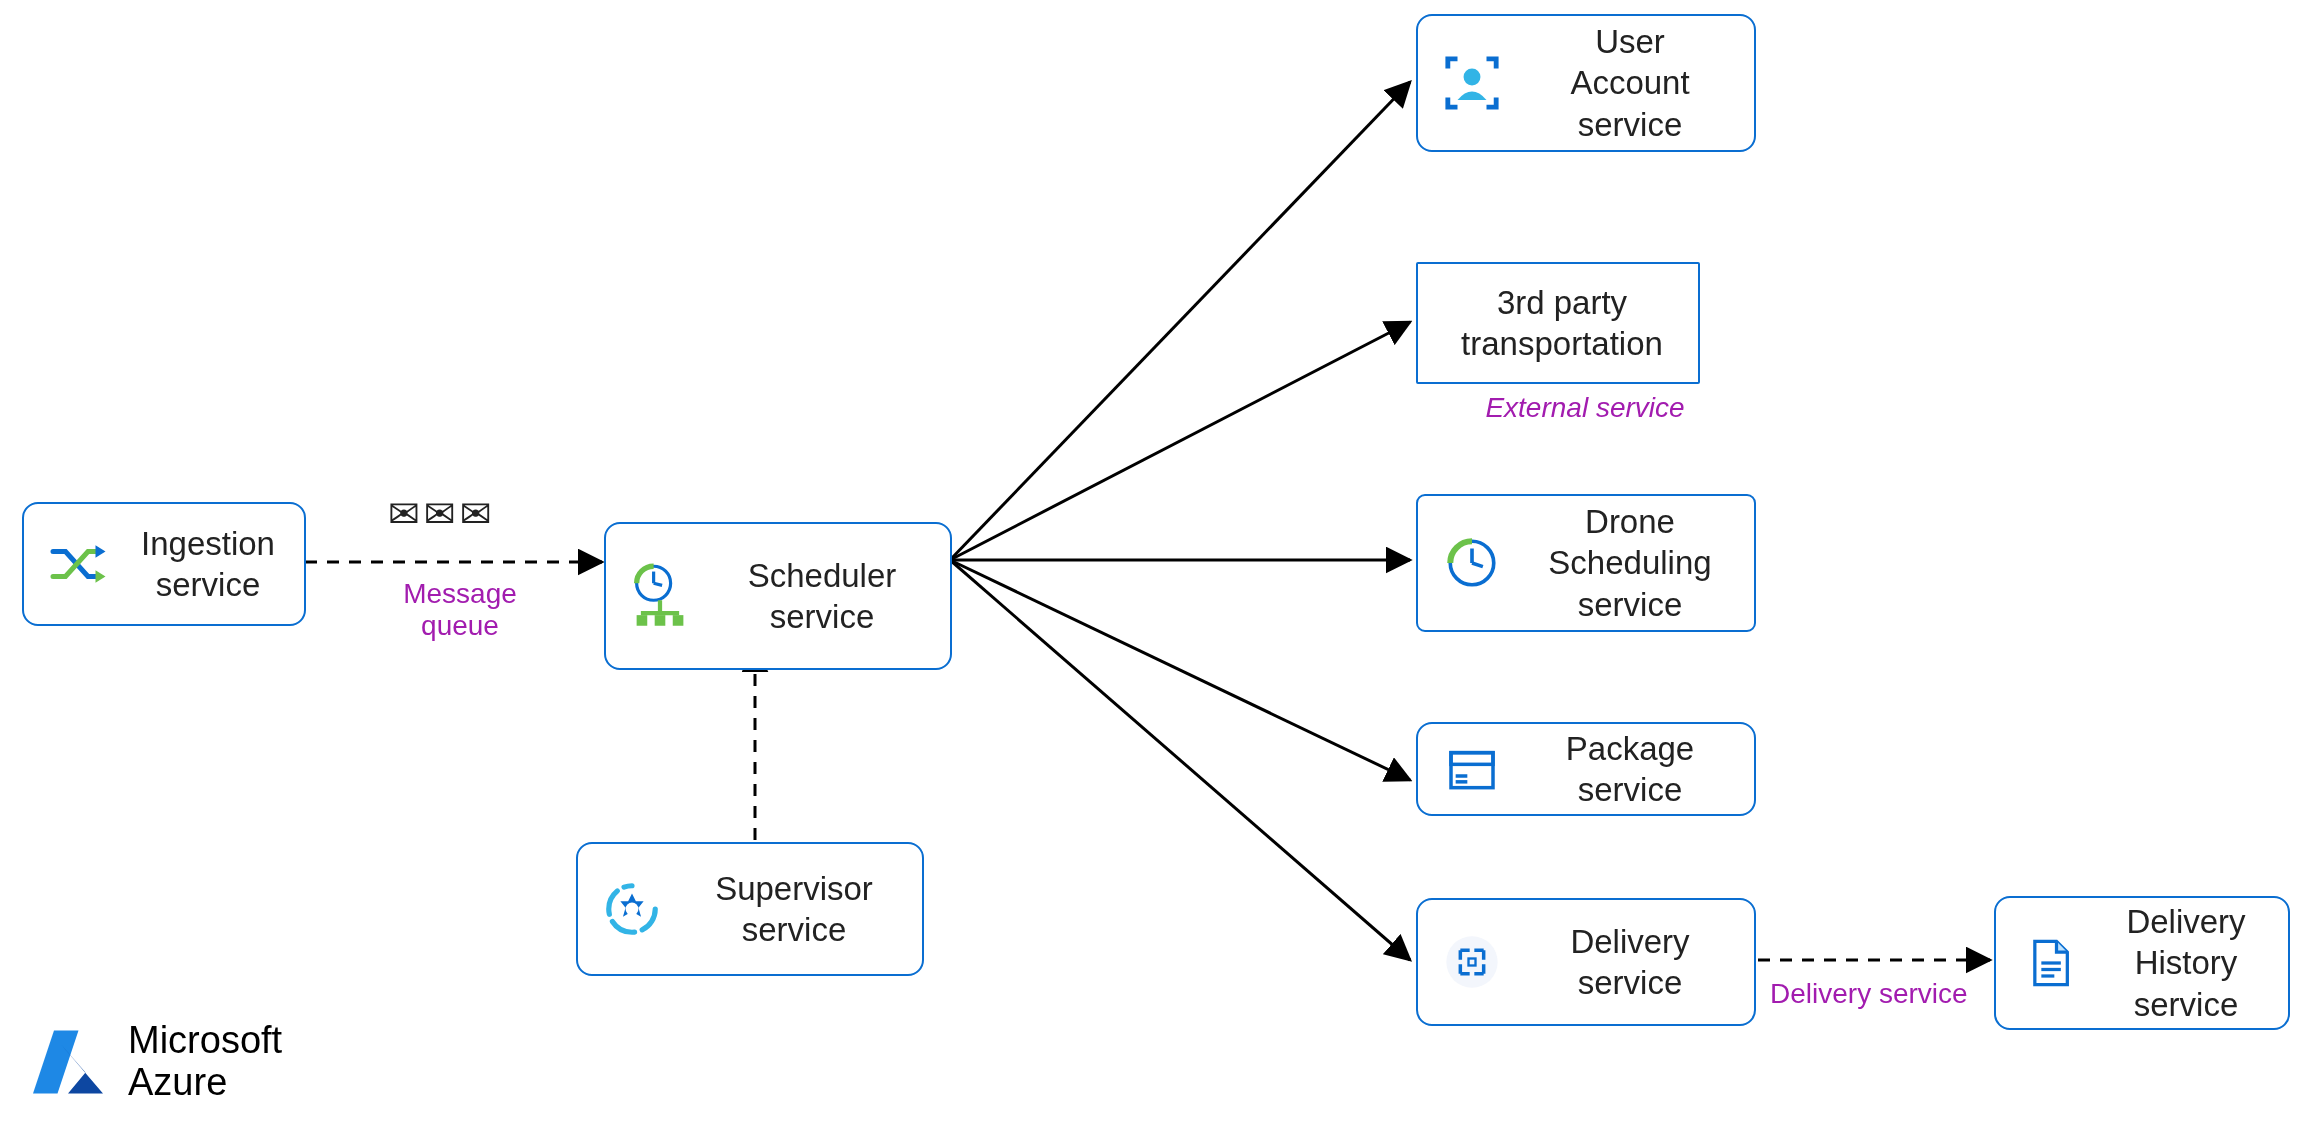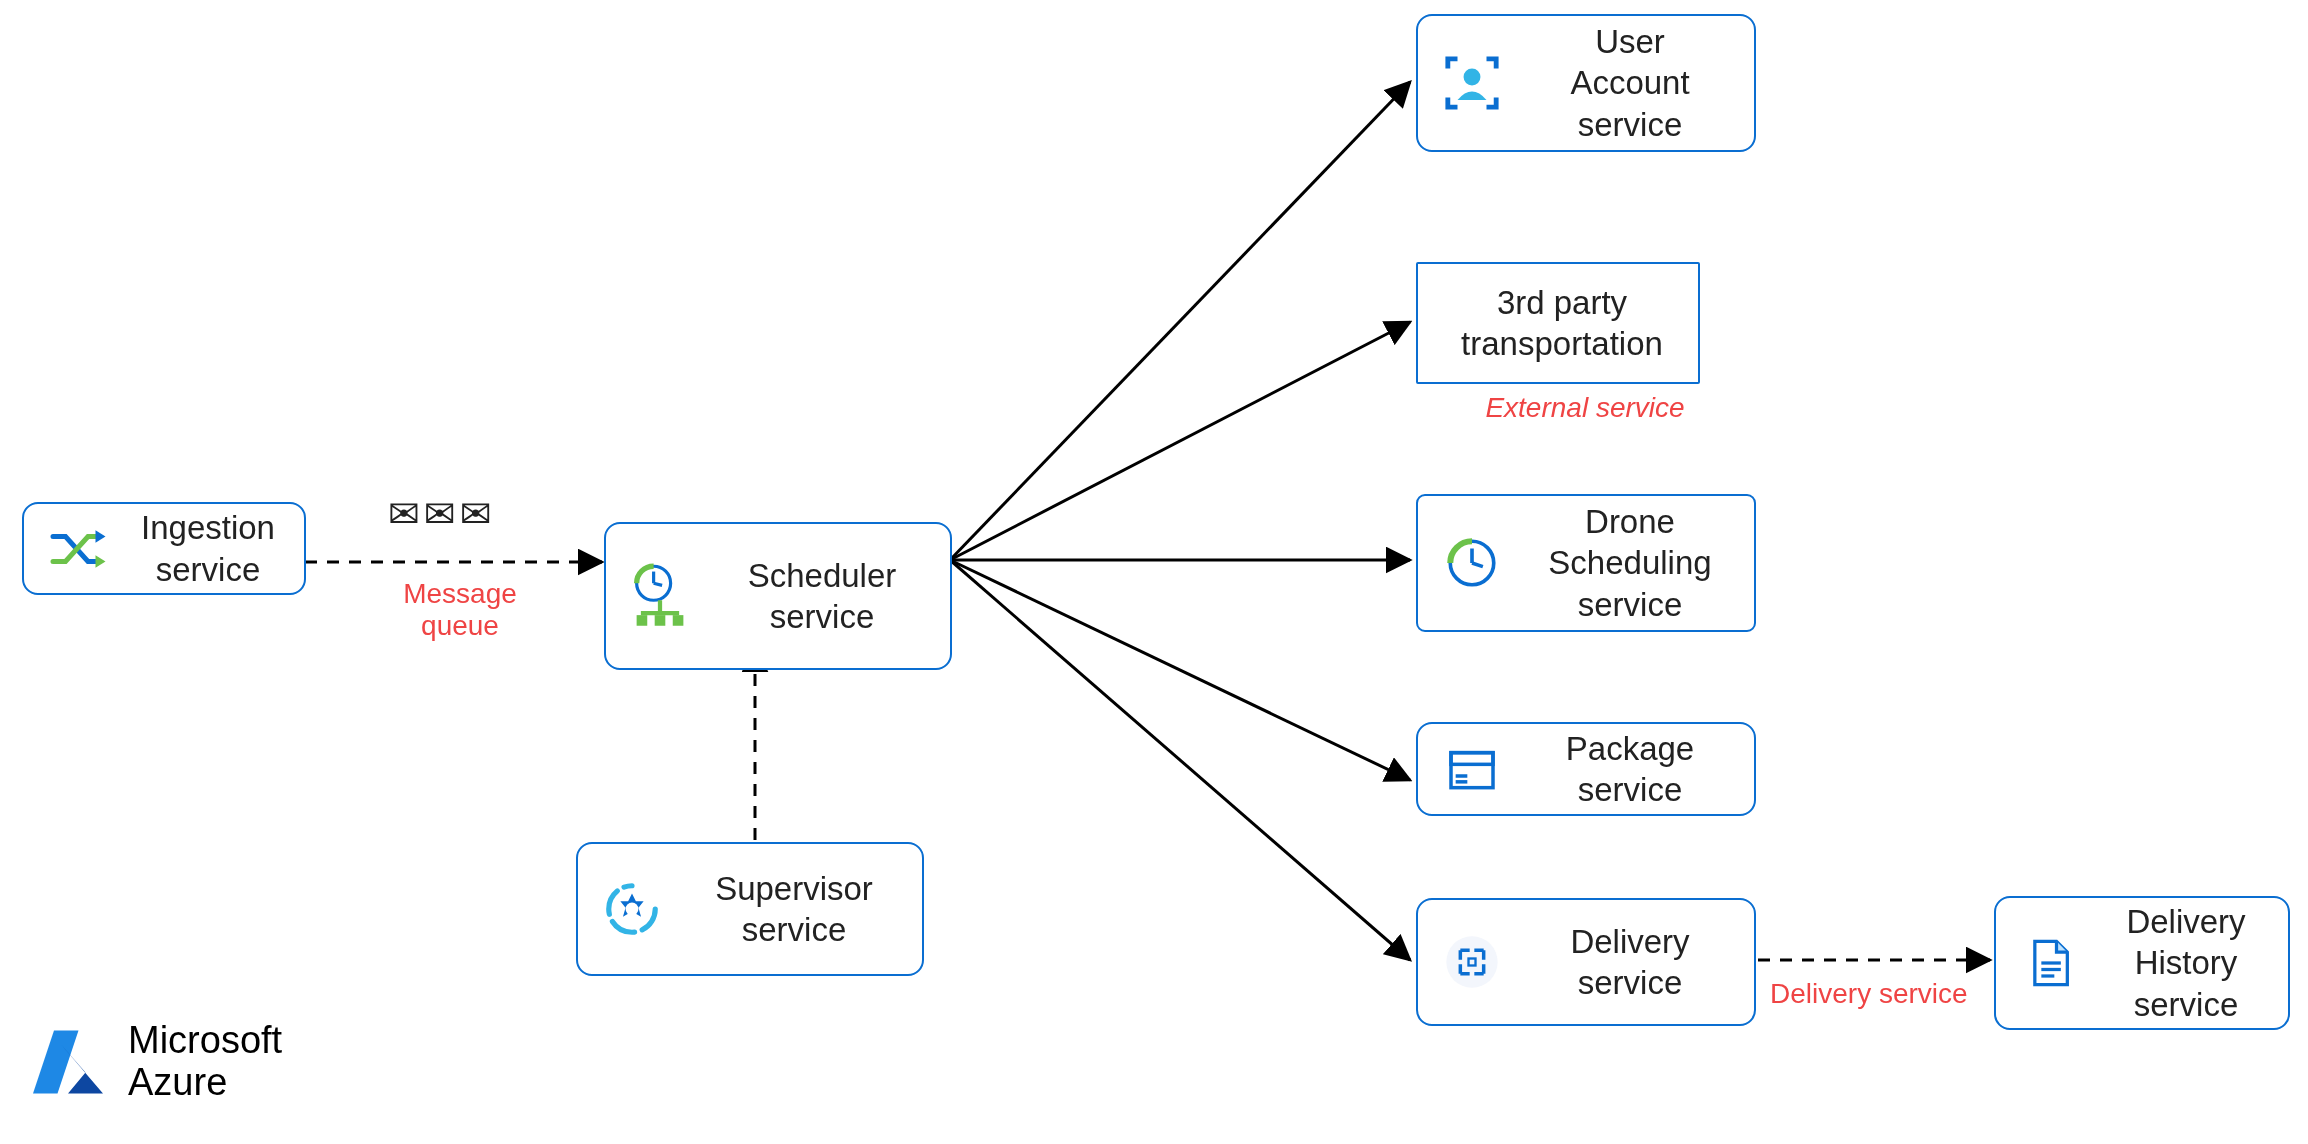--- a/index.html
+++ b/index.html
@@ -33,21 +33,21 @@
   }
   .node .label {
     font-size: 33px;
     line-height: 1.25;
     text-align: center;
     flex: 1;
   }
   .caption {
     position: absolute;
     font-size: 28px;
-    color: #ef4444;
+    color: #a21caf;
     text-align: center;
   }
   .caption.italic { font-style: italic; }
   .envelope-row {
     position: absolute;
     display: flex;
     gap: 4px;
   }
   .envelope-row span { font-size: 38px; line-height: 1; }
   #arrows {
@@ -83,21 +83,21 @@
 
   <line x1="950" y1="560" x2="1410" y2="82" stroke="#000" stroke-width="3" marker-end="url(#arrow)"></line>
   <line x1="950" y1="560" x2="1410" y2="322" stroke="#000" stroke-width="3" marker-end="url(#arrow)"></line>
   <line x1="950" y1="560" x2="1410" y2="560" stroke="#000" stroke-width="3" marker-end="url(#arrow)"></line>
   <line x1="950" y1="560" x2="1410" y2="780" stroke="#000" stroke-width="3" marker-end="url(#arrow)"></line>
   <line x1="950" y1="560" x2="1410" y2="960" stroke="#000" stroke-width="3" marker-end="url(#arrow)"></line>
 
   <line x1="1758" y1="960" x2="1990" y2="960" stroke="#000" stroke-width="3" stroke-dasharray="12 10" marker-end="url(#arrow)"></line>
 </svg>
 
-<div class="node" style="left:22px; top:502px; width:284px; height:93px;">
+<div class="node" style="left:22px; top:502px; width:284px; height:124px;">
   <span class="icon-slot">
     <svg viewBox="0 0 48 48" width="60" height="60">
       <path d="M4 14 H14 L32 34 H40" fill="none" stroke="#0a6ed1" stroke-width="4" stroke-linecap="round"></path>
       <path d="M4 34 H14 L32 14 H40" fill="none" stroke="#6cc24a" stroke-width="4" stroke-linecap="round"></path>
       <path d="M38 9 L46 14 L38 19 Z" fill="#0a6ed1"></path>
       <path d="M38 29 L46 34 L38 39 Z" fill="#6cc24a"></path>
     </svg>
   </span>
   <div class="label">Ingestion<br>service</div>
 </div>

